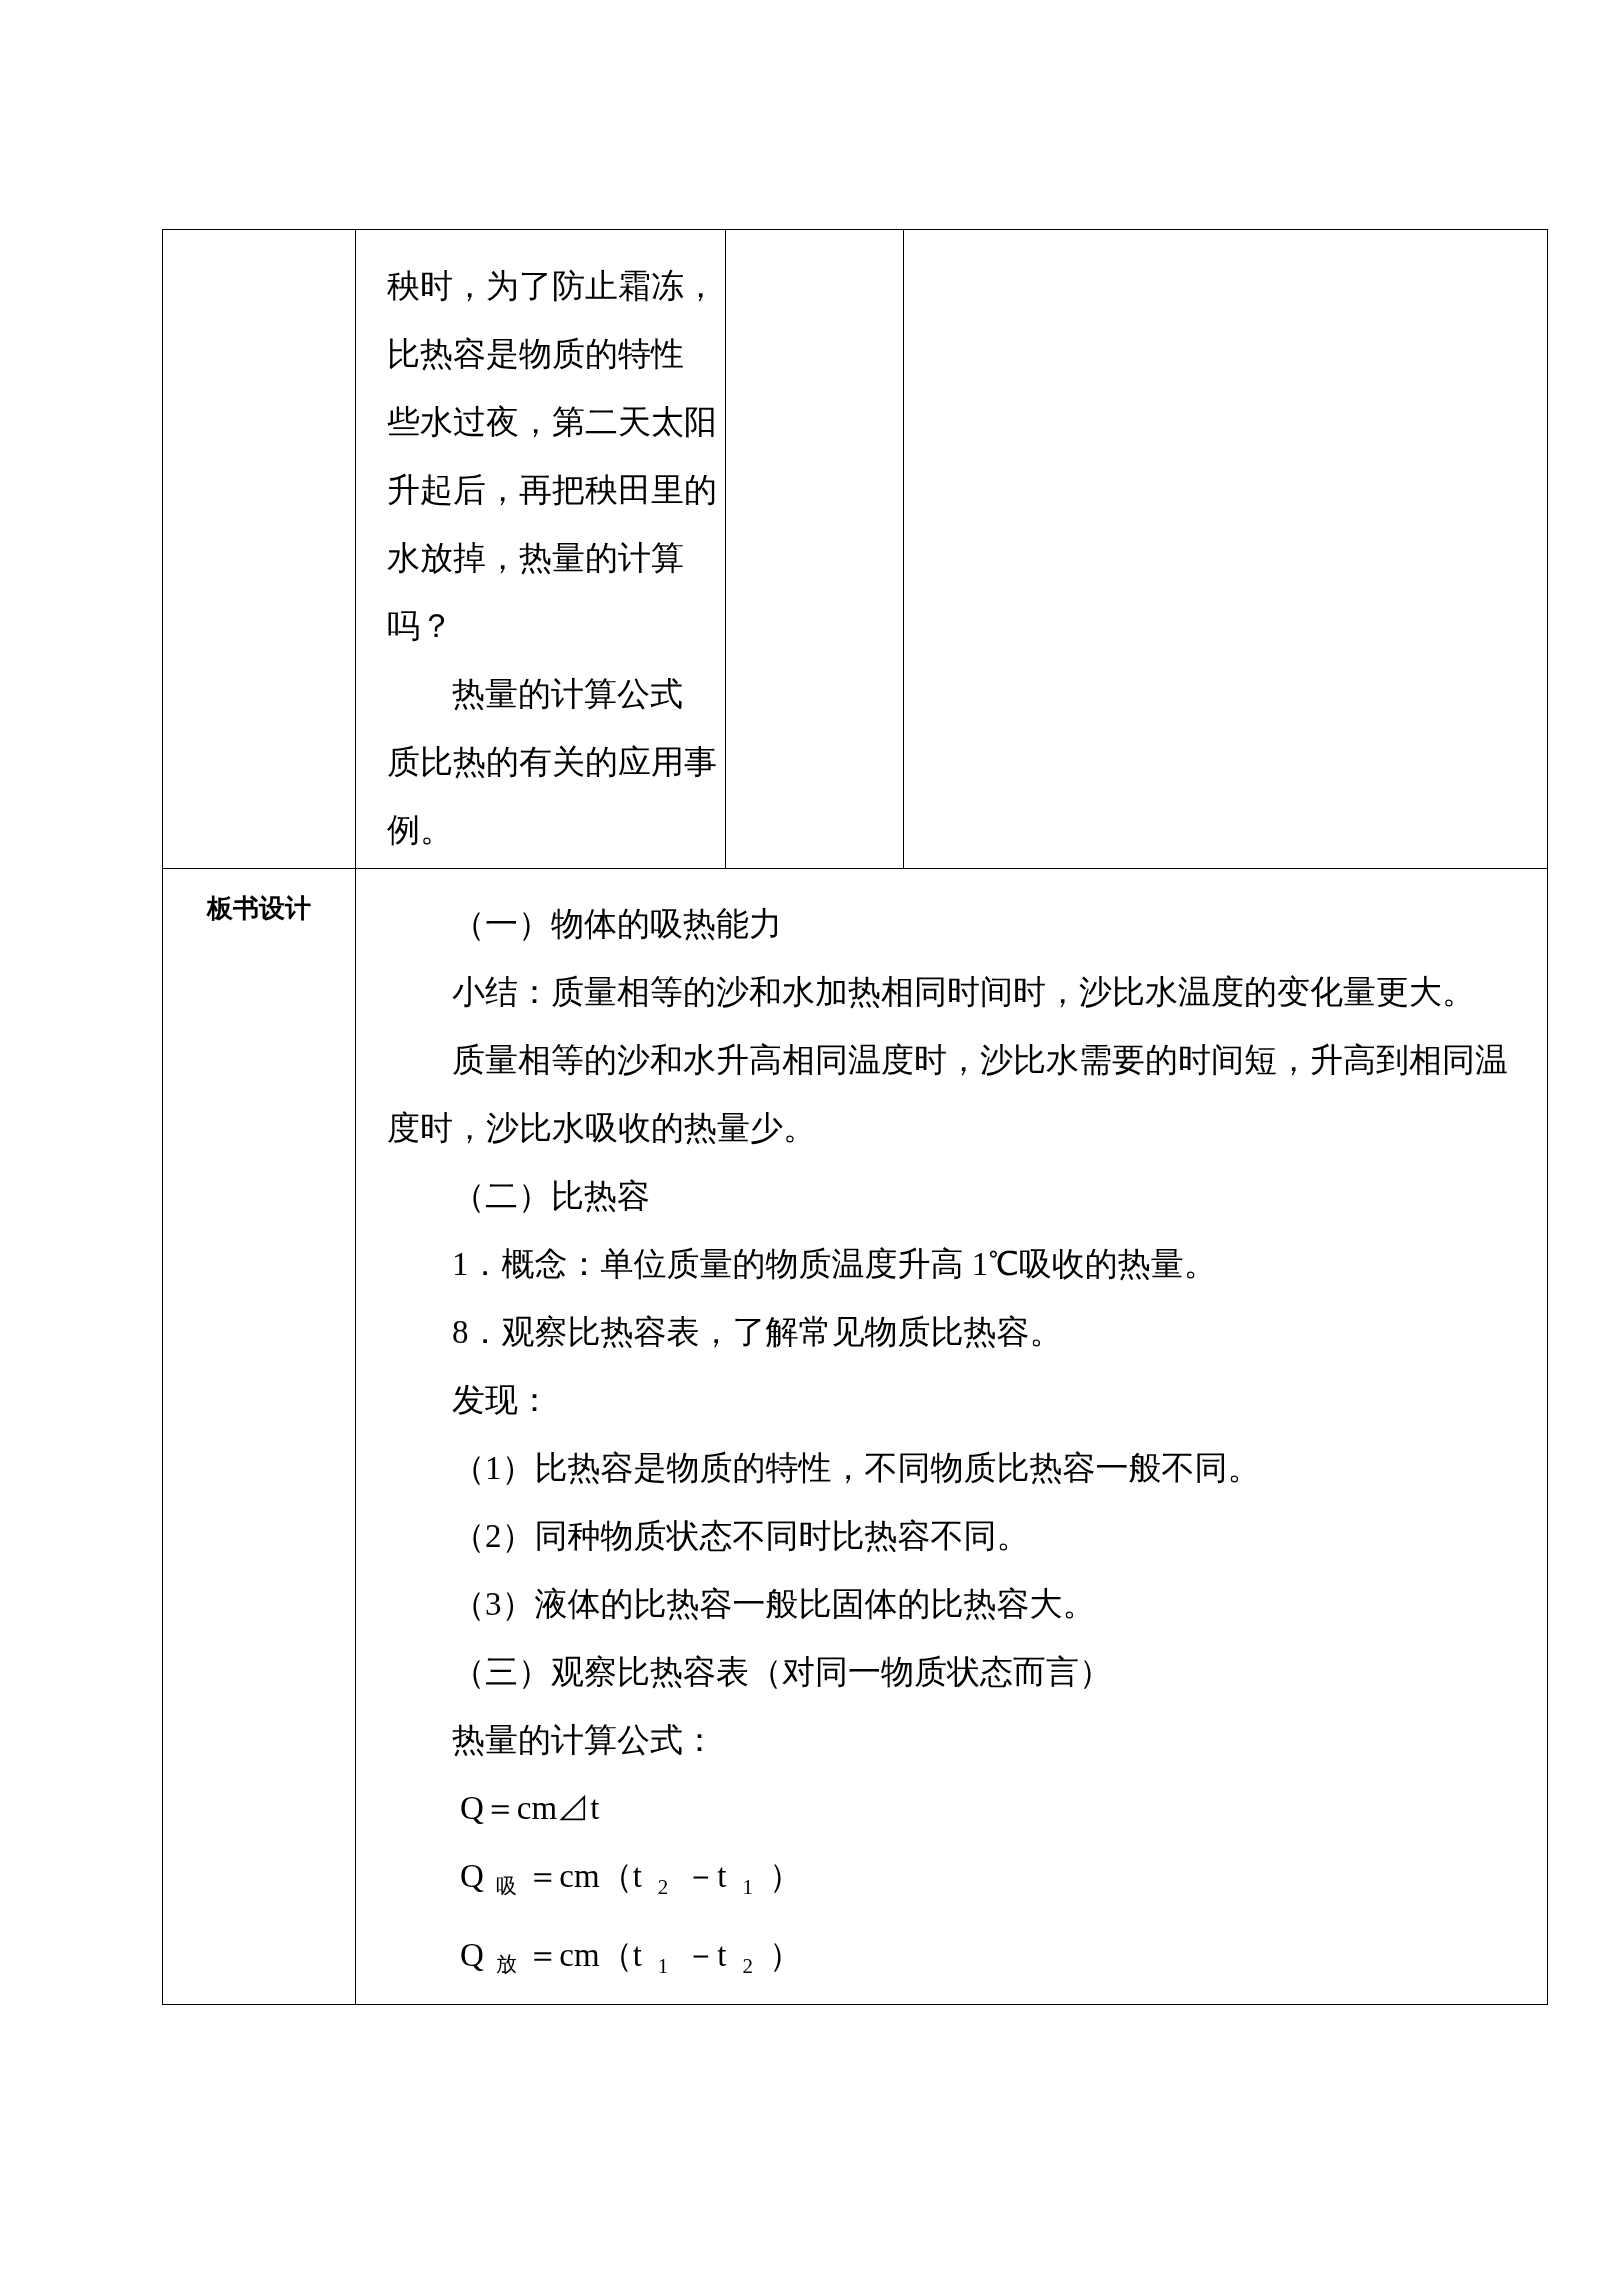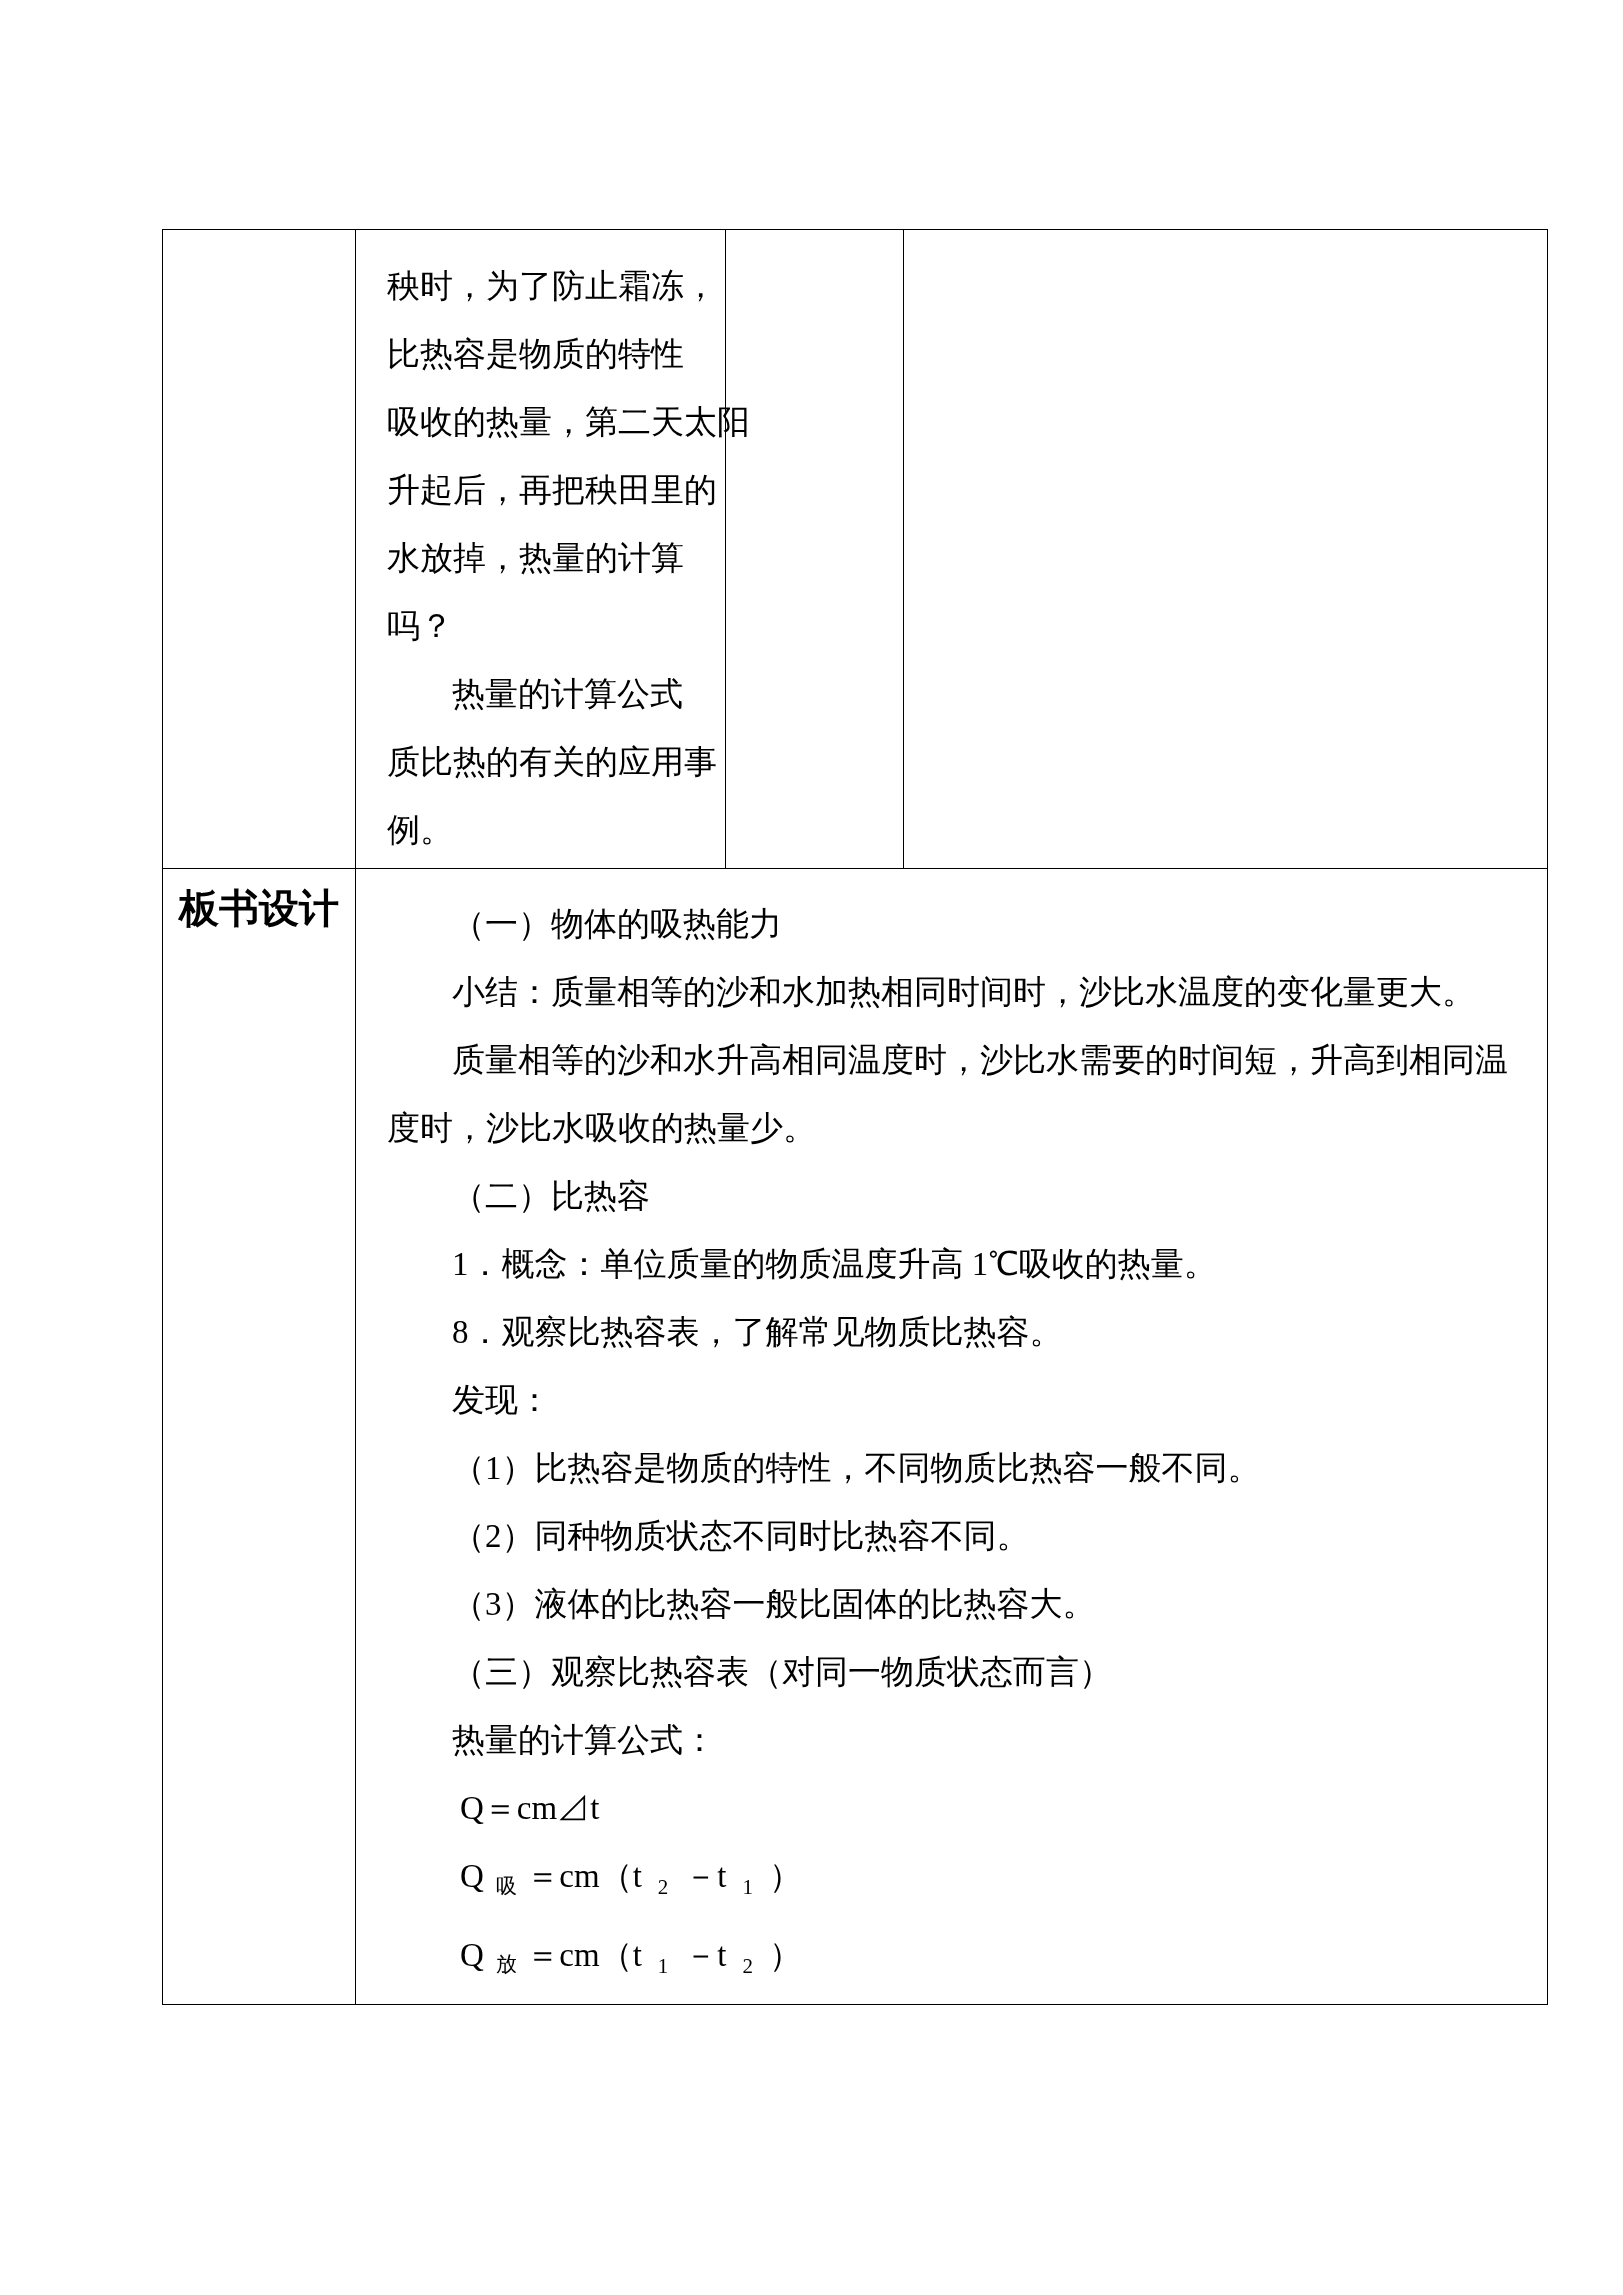--- a/index.html
+++ b/index.html
@@ -34,21 +34,21 @@
     font-size: 33px;
     line-height: 60px;
   }
   .line { white-space: nowrap; }
   .line.indent { text-indent: 65px; }
 
   .board-label-cell {
     text-align: center;
     padding-top: 15px;
     font-weight: bold;
-    font-size: 40px;
+    font-size: 26px;
     line-height: 49px;
   }
 
   .formula { font-family: "Liberation Serif", serif; }
   .fsub {
     font-size: 21px;
     vertical-align: -5.5px;
     margin-left: 4.1px;
     margin-right: 1.4px;
   }
@@ -81,21 +81,21 @@
       <col style="width:644px">
     </colgroup>
 
     <tbody>
         <tr class="row-question">
       <td></td>
       <td>
         <div class="cell-text">
           <div class="line">秧时，为了防止霜冻，</div>
           <div class="line">比热容是物质的特性</div>
-          <div class="line">吸收的热量，第二天太阳</div>
+          <div class="line">些水过夜，第二天太阳</div>
           <div class="line">升起后，再把秧田里的</div>
           <div class="line">水放掉，热量的计算</div>
           <div class="line">吗？</div>
           <div class="line indent">热量的计算公式</div>
           <div class="line">质比热的有关的应用事</div>
           <div class="line">例。</div>
         </div>
       </td>
       <td></td>
       <td></td>

